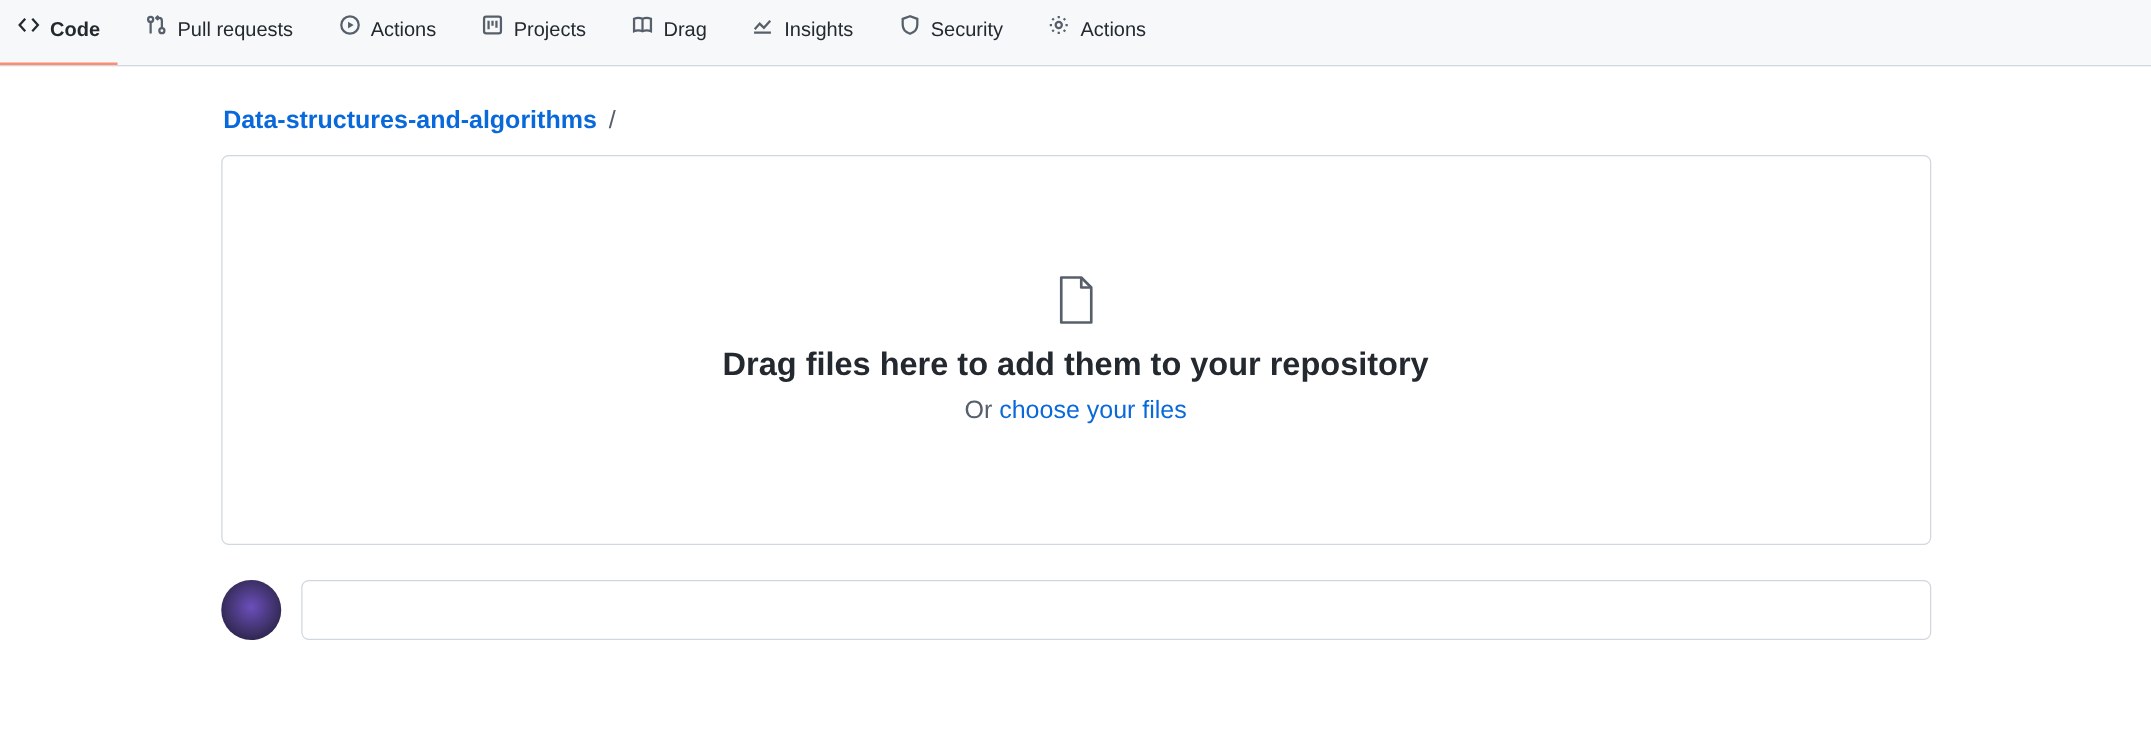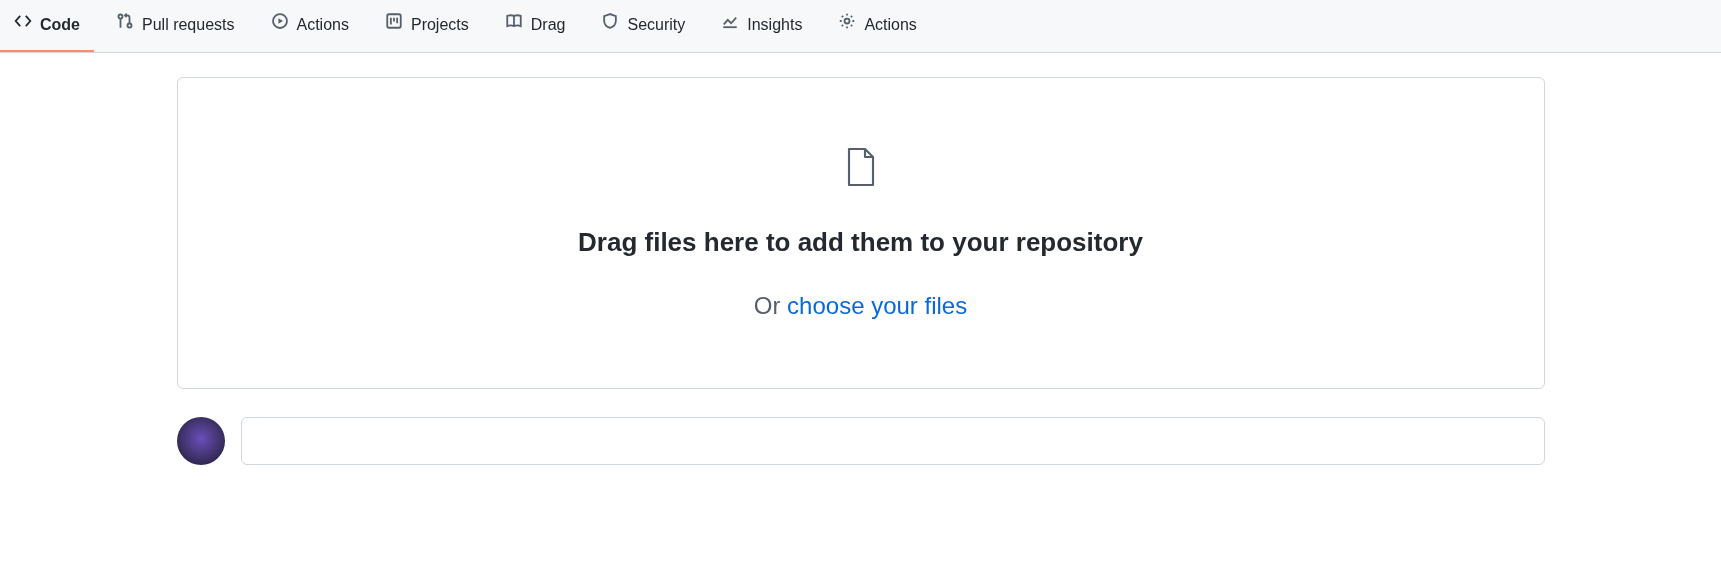--- a/index.html
+++ b/index.html
@@ -60,35 +60,34 @@
     border: 1px solid #d0d7de;
     border-radius: 6px;
     min-height: 312px;
     display: flex;
     flex-direction: column;
     align-items: center;
     justify-content: center;
     background: #ffffff;
     text-align: center;
     padding: 32px;
-    gap: 24px;
   }
   .dropzone .file-icon {
     width: 32px; height: 40px;
     margin-bottom: 16px;
     color: #57606a;
   }
   .dropzone h2 {
     font-size: 26px;
     font-weight: 600;
     color: #24292f;
     margin-bottom: 10px;
   }
   .dropzone .sub {
-    font-size: 24px;
+    font-size: 20px;
     color: #57606a;
   }
   .dropzone .sub a {
     color: #0969da;
     text-decoration: none;
   }
 
   .commit-row {
     display: flex;
     align-items: flex-start;
@@ -167,51 +166,55 @@
             <path d="M2 3.5c2-.8 4-.8 6 0 2-.8 4-.8 6 0v9c-2-.8-4-.8-6 0-2-.8-4-.8-6 0z"></path>
             <path d="M8 3.5v9"></path>
           </svg>
       </span>
       <span class="tab-label">Drag</span>
     </div>
 
     <div class="tab">
       <span>
         <svg viewBox="0 0 16 16">
-            <path d="M8 1.8 2.8 3.6v4.2c0 3 2.2 5.4 5.2 6.4 3-1 5.2-3.4 5.2-6.4V3.6z"></path>
-          </svg>
-      </span>
-      <span class="tab-label">Security</span>
-    </div>
-
-    <div class="tab">
-      <span>
-        <svg viewBox="0 0 16 16">
             <path d="M2 13.5h12"></path>
             <path d="M2.5 11 6 7l3 3 4.5-5"></path>
           </svg>
       </span>
       <span class="tab-label">Insights</span>
     </div>
 
     <div class="tab">
       <span>
         <svg viewBox="0 0 16 16">
+            <path d="M8 1.8 2.8 3.6v4.2c0 3 2.2 5.4 5.2 6.4 3-1 5.2-3.4 5.2-6.4V3.6z"></path>
+          </svg>
+      </span>
+      <span class="tab-label">Security</span>
+    </div>
+
+    <div class="tab">
+      <span>
+        <svg viewBox="0 0 16 16">
             <circle cx="8" cy="8" r="2.2"></circle>
             <path d="M8 1.6v1.6M8 12.8v1.6M1.6 8h1.6M12.8 8h1.6M3.4 3.4l1.1 1.1M11.5 11.5l1.1 1.1M3.4 12.6l1.1-1.1M11.5 4.5l1.1-1.1"></path>
           </svg>
       </span>
       <span class="tab-label">Actions</span>
     </div>
 
   </nav>
 </div>
 
 <div class="container">
 
+  <div class="breadcrumb">
+    <a href="#">Data-structures-and-algorithms</a>
+    <span class="sep">/</span>
+  </div>
 
   <div class="dropzone">
     <span class="file-icon">
       <svg viewBox="0 0 24 30" width="32" height="40">
         <path d="M3 1.5h12l6 6V28.5H3z" fill="none" stroke="#57606a" stroke-width="1.6" stroke-linejoin="round"></path>
         <path d="M15 1.5v6h6" fill="none" stroke="#57606a" stroke-width="1.6" stroke-linejoin="round"></path>
       </svg>
     </span>
     <h2>Drag files here to add them to your repository</h2>
     <div class="sub">

